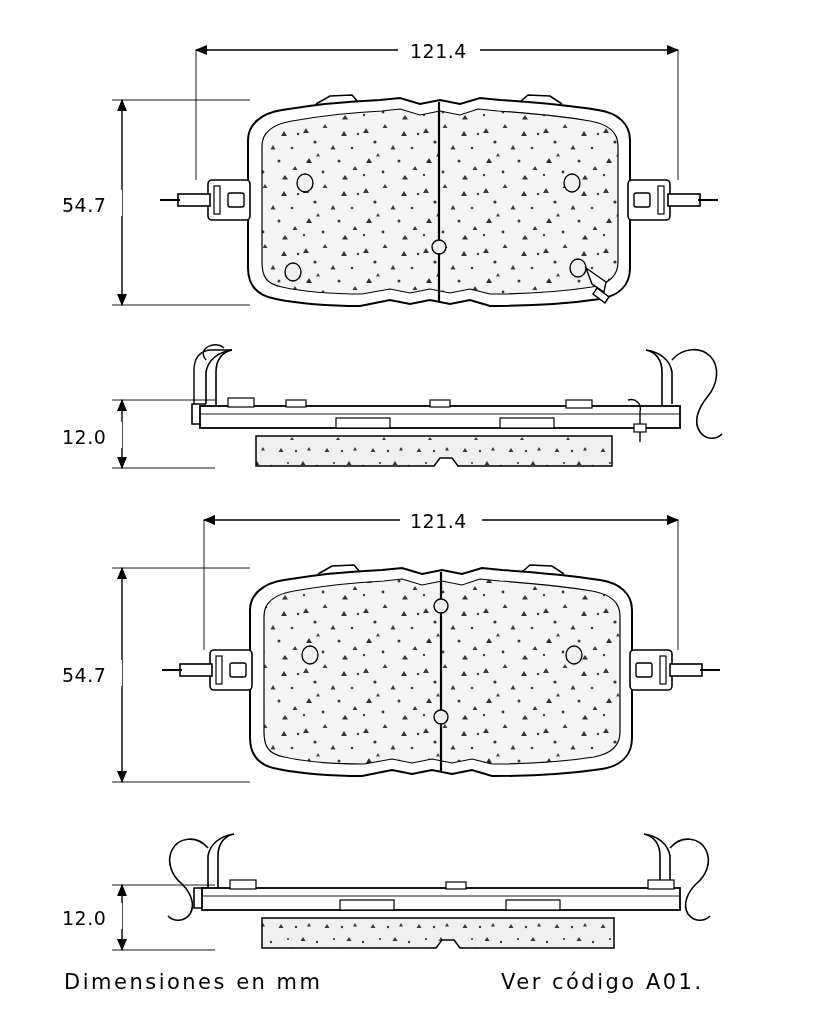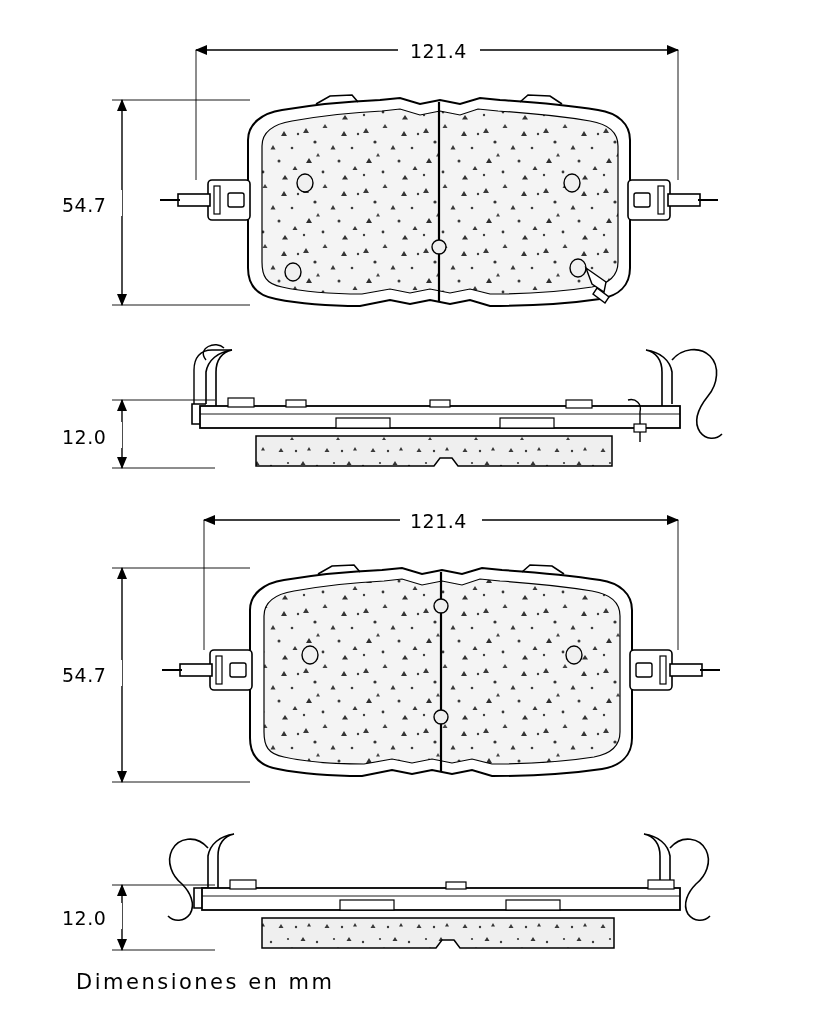--- a/index.html
+++ b/index.html
@@ -26,21 +26,21 @@
     top: 0;
   }
   .dim-text {
     font-family: "DejaVu Sans", sans-serif;
     font-size: 19px;
     fill: #000000;
     letter-spacing: 0.5px;
   }
   .footer {
     position: absolute;
-    left: 16px;
+    left: 4px;
     bottom: 14px;
     width: 777px;
     height: 40px;
     text-align: center;
   }
   .footer-left {
     position: absolute;
     left: 60px;
     top: 0;
     font-size: 21px;
@@ -317,15 +317,16 @@
       <rect x="340" y="900" width="54" height="10" fill="#fff" stroke="#000" stroke-width="1.2"></rect>
       <rect x="506" y="900" width="54" height="10" fill="#fff" stroke="#000" stroke-width="1.2"></rect>
 
       <path d="M262,918 L614,918 L614,948 L460,948 L454,940 L442,940 L436,948 L262,948 Z" fill="url(#speckle2)" stroke="#000" stroke-width="1.5"></path>
     </g>
 
   </svg>
 
   <div class="footer">
     <div class="footer-left">Dimensiones  en  mm</div>
+    <div class="footer-right">Ver  código  A01.</div>
   </div>
 
 </div>
 
 </body></html>

